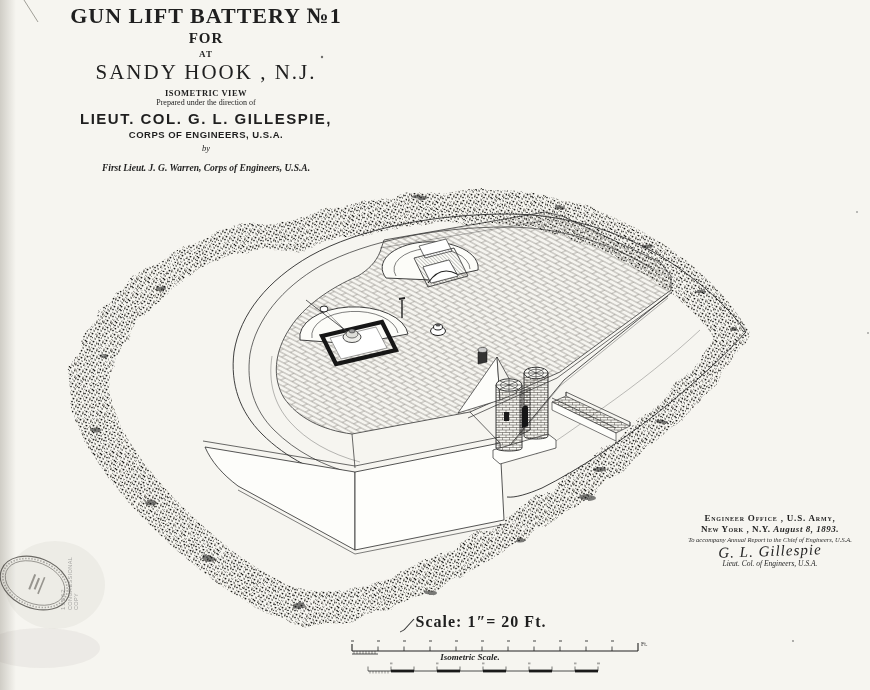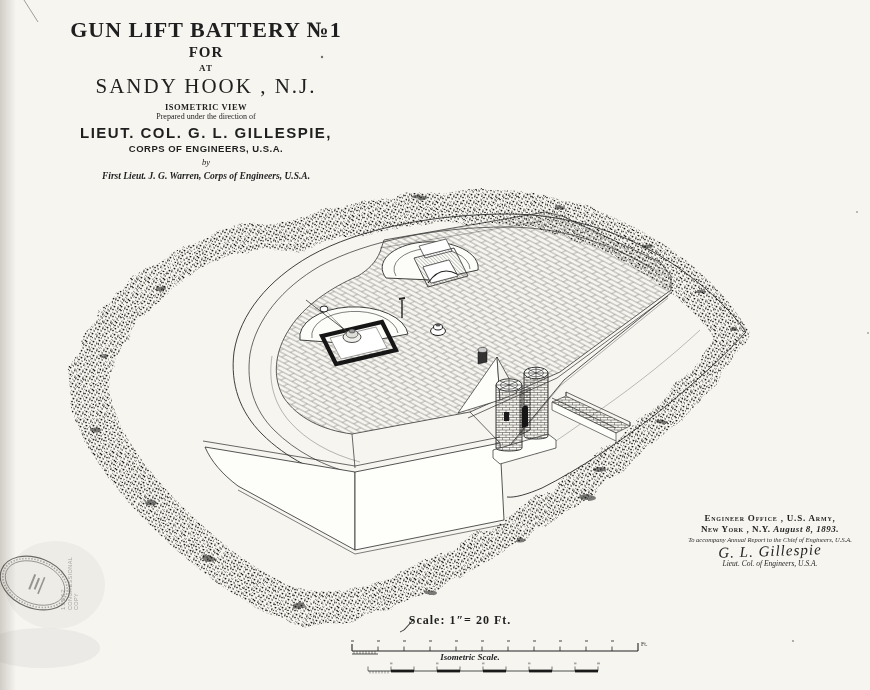--- a/index.html
+++ b/index.html
@@ -1,42 +1,42 @@
 <!DOCTYPE html>
 <html><head>
 <meta charset="utf-8">
 <style>
   html,body{margin:0;padding:0;}
   body{width:870px;height:690px;overflow:hidden;background:#e9e7e1;}
   #sheet{position:relative;width:870px;height:690px;background:#f6f5f0;font-family:"Liberation Serif","DejaVu Serif",serif;color:#1f1f1f;}
   #artwork{position:absolute;left:0;top:0;}
   .abs{position:absolute;}
   
-  .title-block{left:38px;top:18px;width:336px;text-align:center;}
+  .title-block{left:38px;top:4px;width:336px;text-align:center;}
   .t-main{font-size:22px;font-weight:700;letter-spacing:1px;line-height:1.05;font-family:"Liberation Serif","DejaVu Serif",serif;}
   .t-for{font-size:15px;font-weight:700;margin-top:3px;letter-spacing:1px;}
   .t-sub{font-size:17px;font-weight:700;letter-spacing:1.5px;margin-top:2px;}
   .t-at{font-size:9px;font-weight:700;margin-top:2px;letter-spacing:1px;}
   .t-loc{font-size:21px;font-weight:400;letter-spacing:2px;margin-top:1px;}
   .t-view{font-size:8.5px;font-weight:700;margin-top:3px;letter-spacing:.5px;}
   .t-note{font-size:8px;line-height:1.15;}
   .t-dir{font-size:15px;font-weight:700;font-family:"Liberation Sans","DejaVu Sans",sans-serif;letter-spacing:1.5px;margin-top:3px;}
   .t-corps{font-size:9.5px;font-weight:700;font-family:"Liberation Sans","DejaVu Sans",sans-serif;letter-spacing:.5px;margin-top:2px;}
   .t-by{font-size:8.5px;font-style:italic;margin-top:3px;}
-  .t-author{font-size:9.5px;font-style:italic;font-weight:700;margin-top:4px;}
+  .t-author{font-size:9.5px;font-style:italic;font-weight:700;margin-top:10px;}
   
   .sig-block{left:640px;top:513px;width:260px;text-align:center;}
   .s-office{font-size:9px;font-weight:700;letter-spacing:.8px;font-variant:small-caps;}
   .s-place{font-size:9px;font-weight:700;letter-spacing:.5px;margin-top:1px;font-variant:small-caps;}
   .s-place .it{font-style:italic;font-weight:600;text-transform:none;font-variant:normal;}
   .s-note{font-size:6.5px;font-style:italic;margin-top:2px;color:#2c2c2c;}
   .s-sig{font-size:15px;font-style:italic;margin-top:0;transform:rotate(-2deg);letter-spacing:1px;color:#262626;}
   .s-title{font-size:7.5px;font-style:italic;margin-top:-1px;}
   
-  .scale-label{left:325px;top:613px;width:270px;text-align:center;font-size:12px;font-weight:700;letter-spacing:1px;}
+  .scale-label{left:346px;top:613px;width:270px;text-align:center;font-size:16px;font-weight:700;letter-spacing:1px;}
   .ft-label{left:641px;top:641px;font-size:6px;color:#333;}
   .iso-label{left:380px;top:652px;width:180px;text-align:center;font-size:9px;font-style:italic;font-weight:600;color:#222;}
   
   .acc-stamp{left:86px;top:548px;width:70px;height:14px;transform:rotate(-90deg) translate(-62px,-26px);transform-origin:0 0;
              font-family:"Liberation Sans","DejaVu Sans",sans-serif;color:#6a6a6a;opacity:.55;filter:blur(.3px);line-height:1.1;text-align:left;}
   .acc-num{font-size:6px;letter-spacing:1px;}
   .acc-note{font-size:5.5px;letter-spacing:.4px;}
 </style>
 </head>
 <body>

